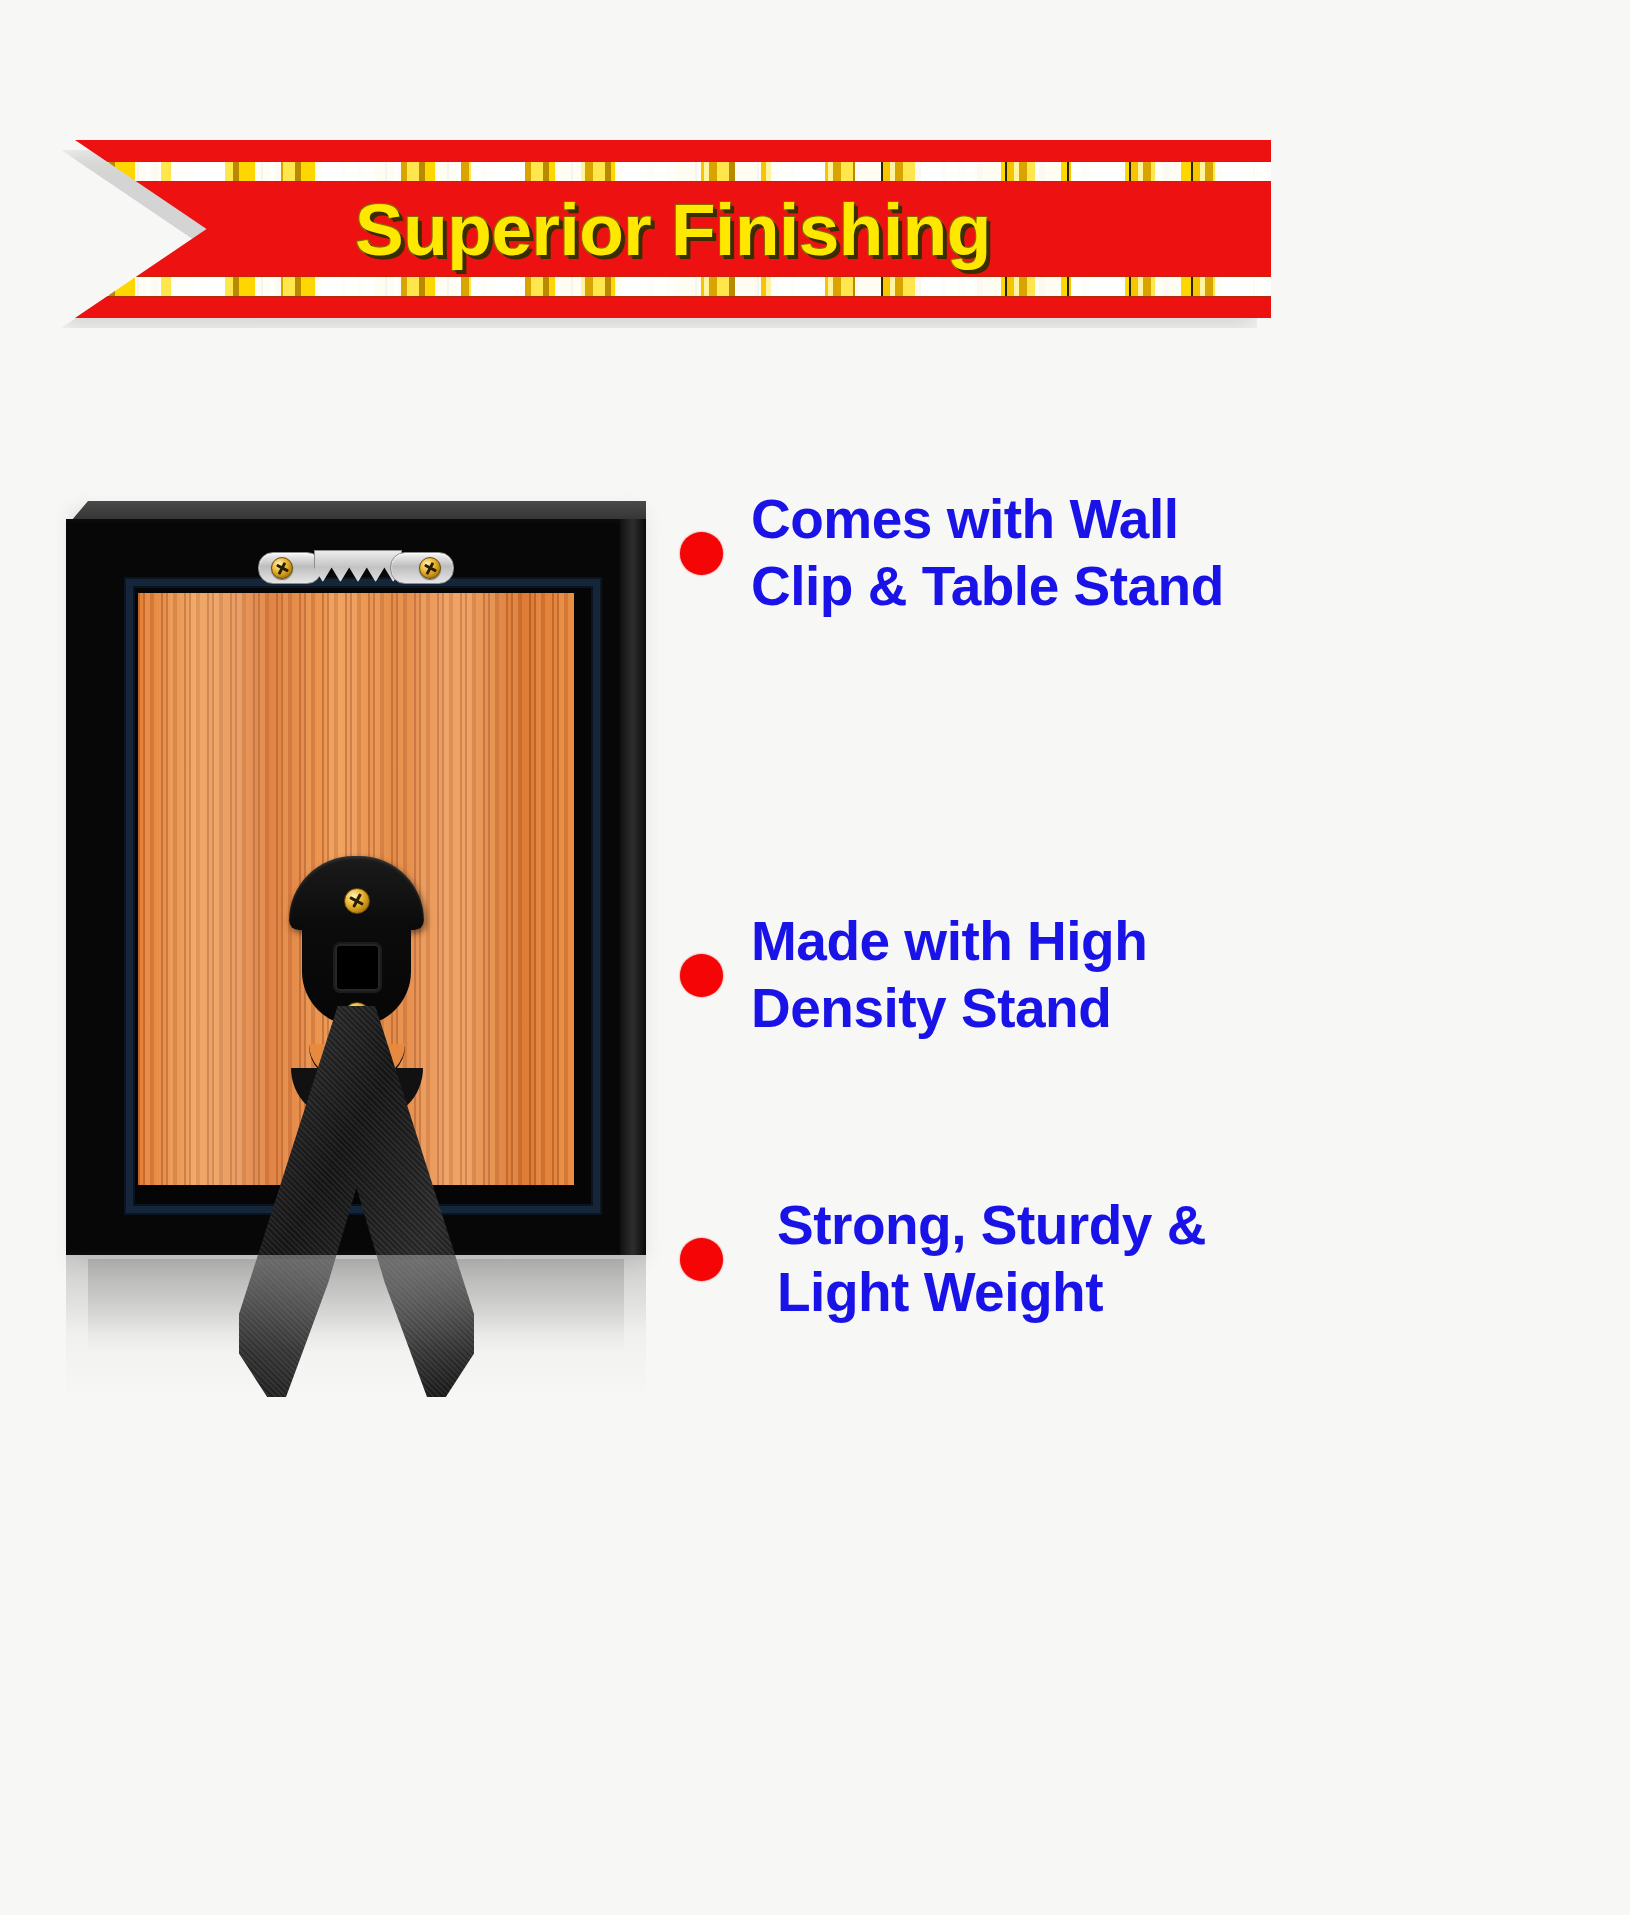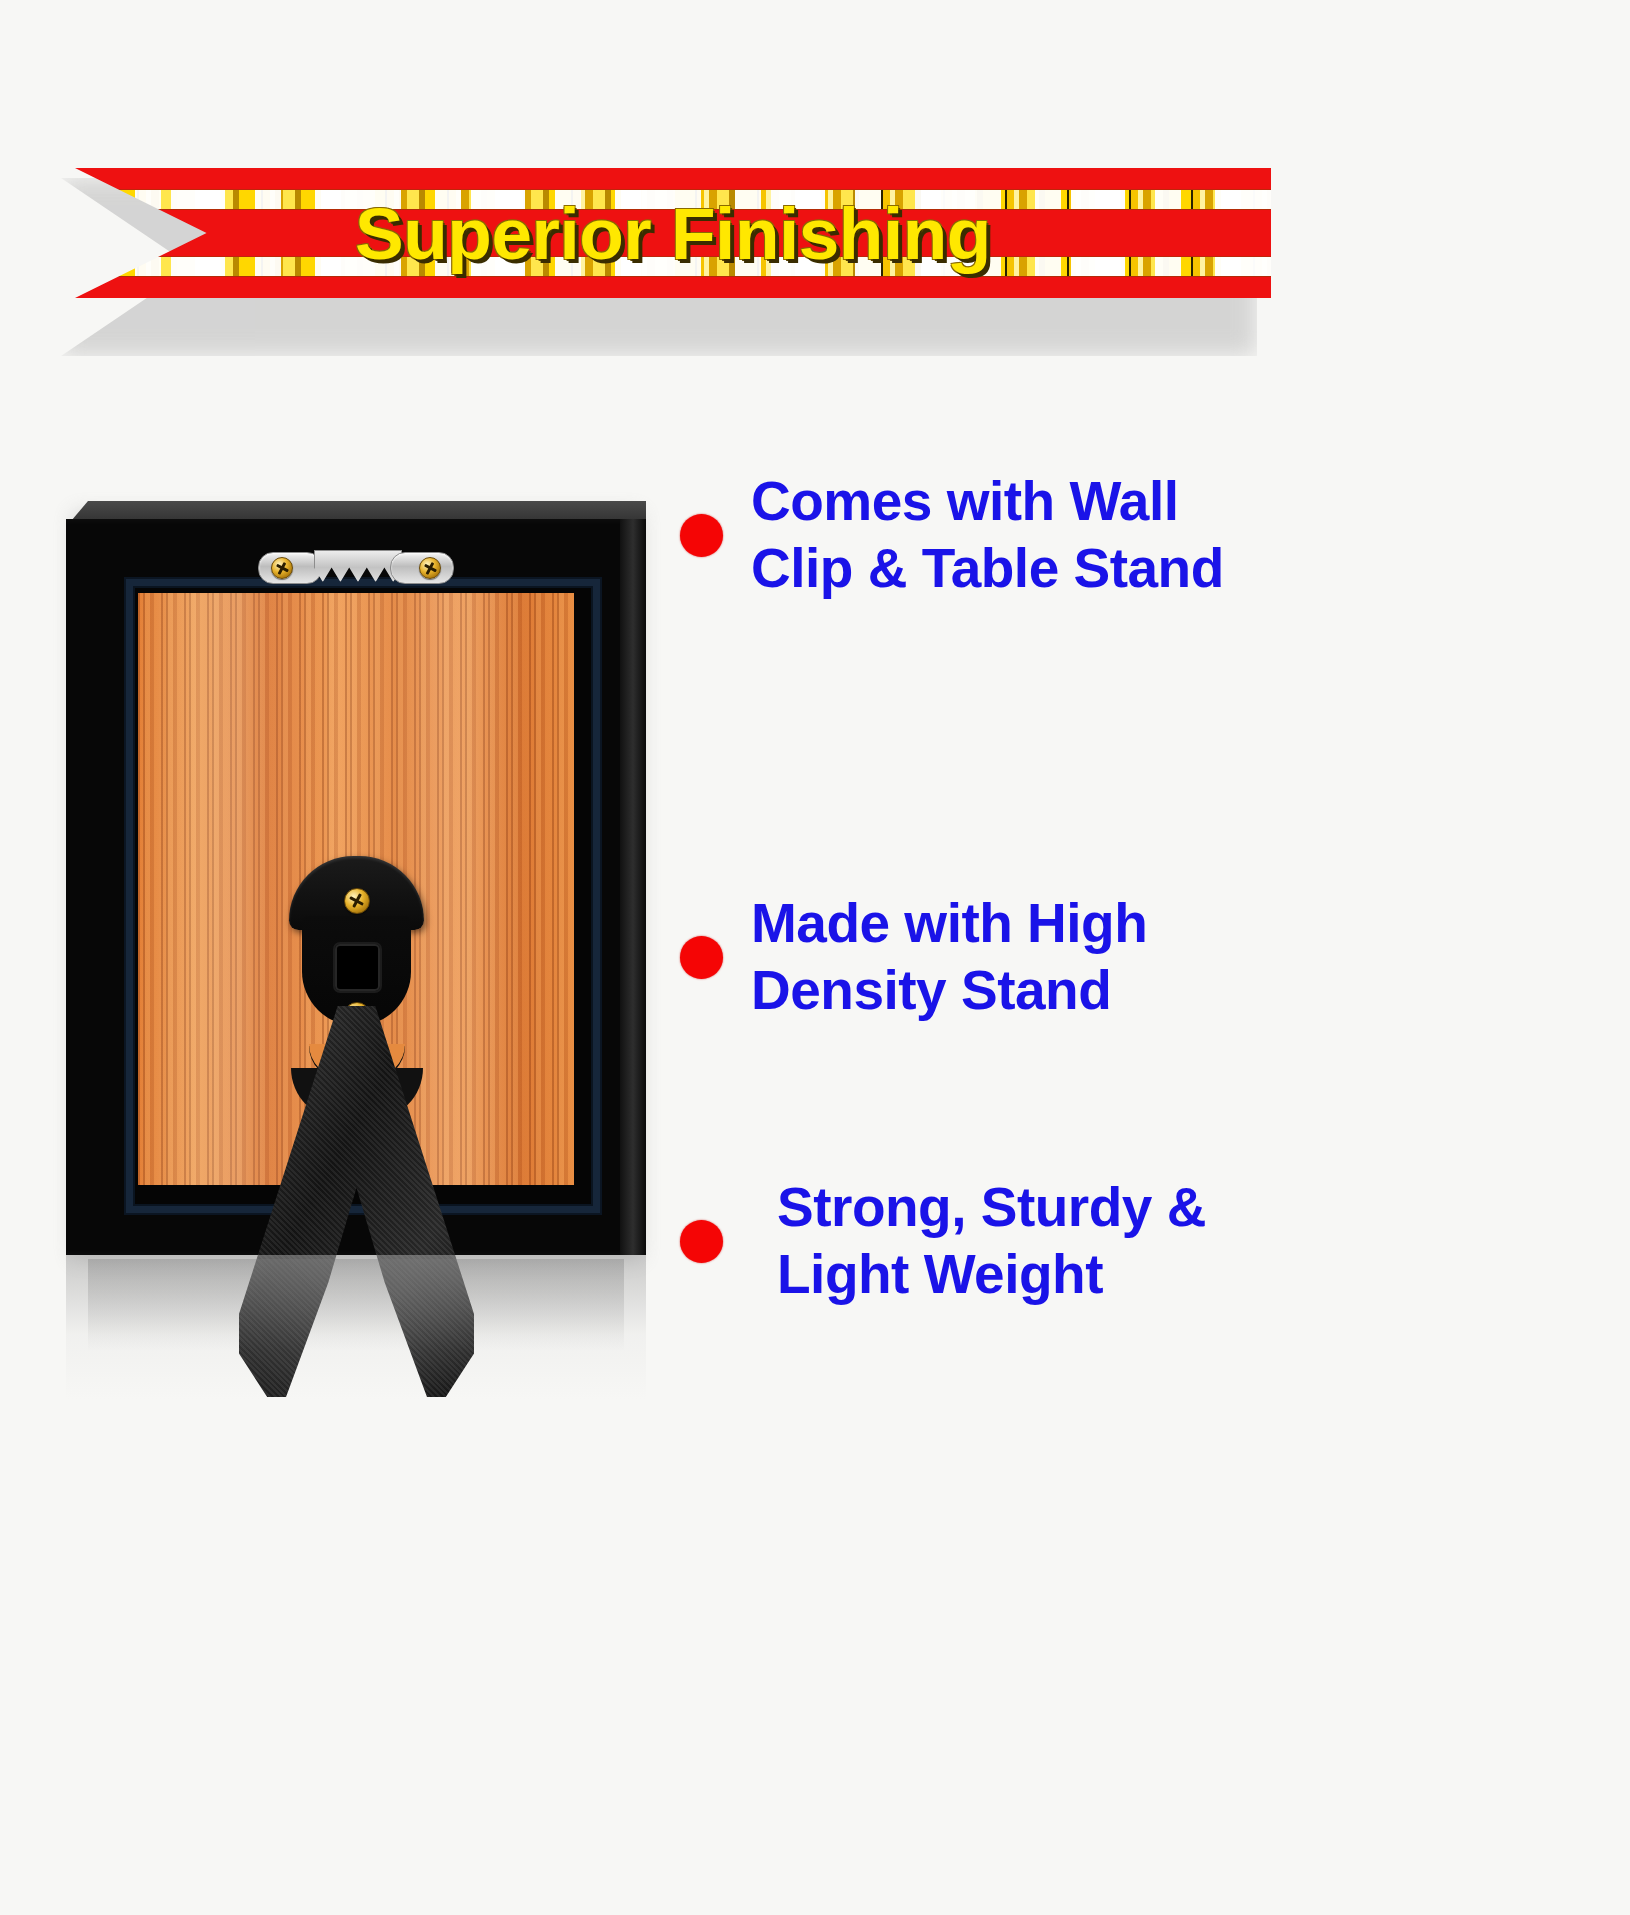--- a/index.html
+++ b/index.html
@@ -9,21 +9,21 @@
     font-family:"Liberation Sans", sans-serif;
     position:relative;
     overflow:hidden;
   }
   .stage{position:absolute;inset:0;}
 
   
   .banner-wrap{
     position:absolute;
     left:75px; top:140px;
-    width:1196px; height:130px;margin-top:28px;
+    width:1196px; height:178px;
   }
   .banner-shadow{
     position:absolute; left:-14px; top:10px;
     width:1196px; height:178px;
     background:#b9b9b9;
     filter:blur(11px);
     opacity:.55;
     -webkit-clip-path:polygon(0 0, 100% 0, 100% 100%, 0 100%, 11% 50%);
     clip-path:polygon(0 0, 100% 0, 100% 100%, 0 100%, 11% 50%);
   }
@@ -265,21 +265,21 @@
   }
   .reflection-frame{
     position:absolute; left:22px; top:758px;
     width:536px; height:92px;
     background:linear-gradient(180deg, rgba(120,120,120,.35), rgba(247,247,245,0));
   }
 
   
   .bullets{
     position:absolute;
-    left:680px; top:402px;
+    left:680px; top:420px;
     width:900px; height:1200px;
   }
   .bullet-row{
     position:absolute;
     display:flex;
     align-items:center;
   }
   .dot{
     width:43px;height:43px;border-radius:50%;
     background:#f50505;

